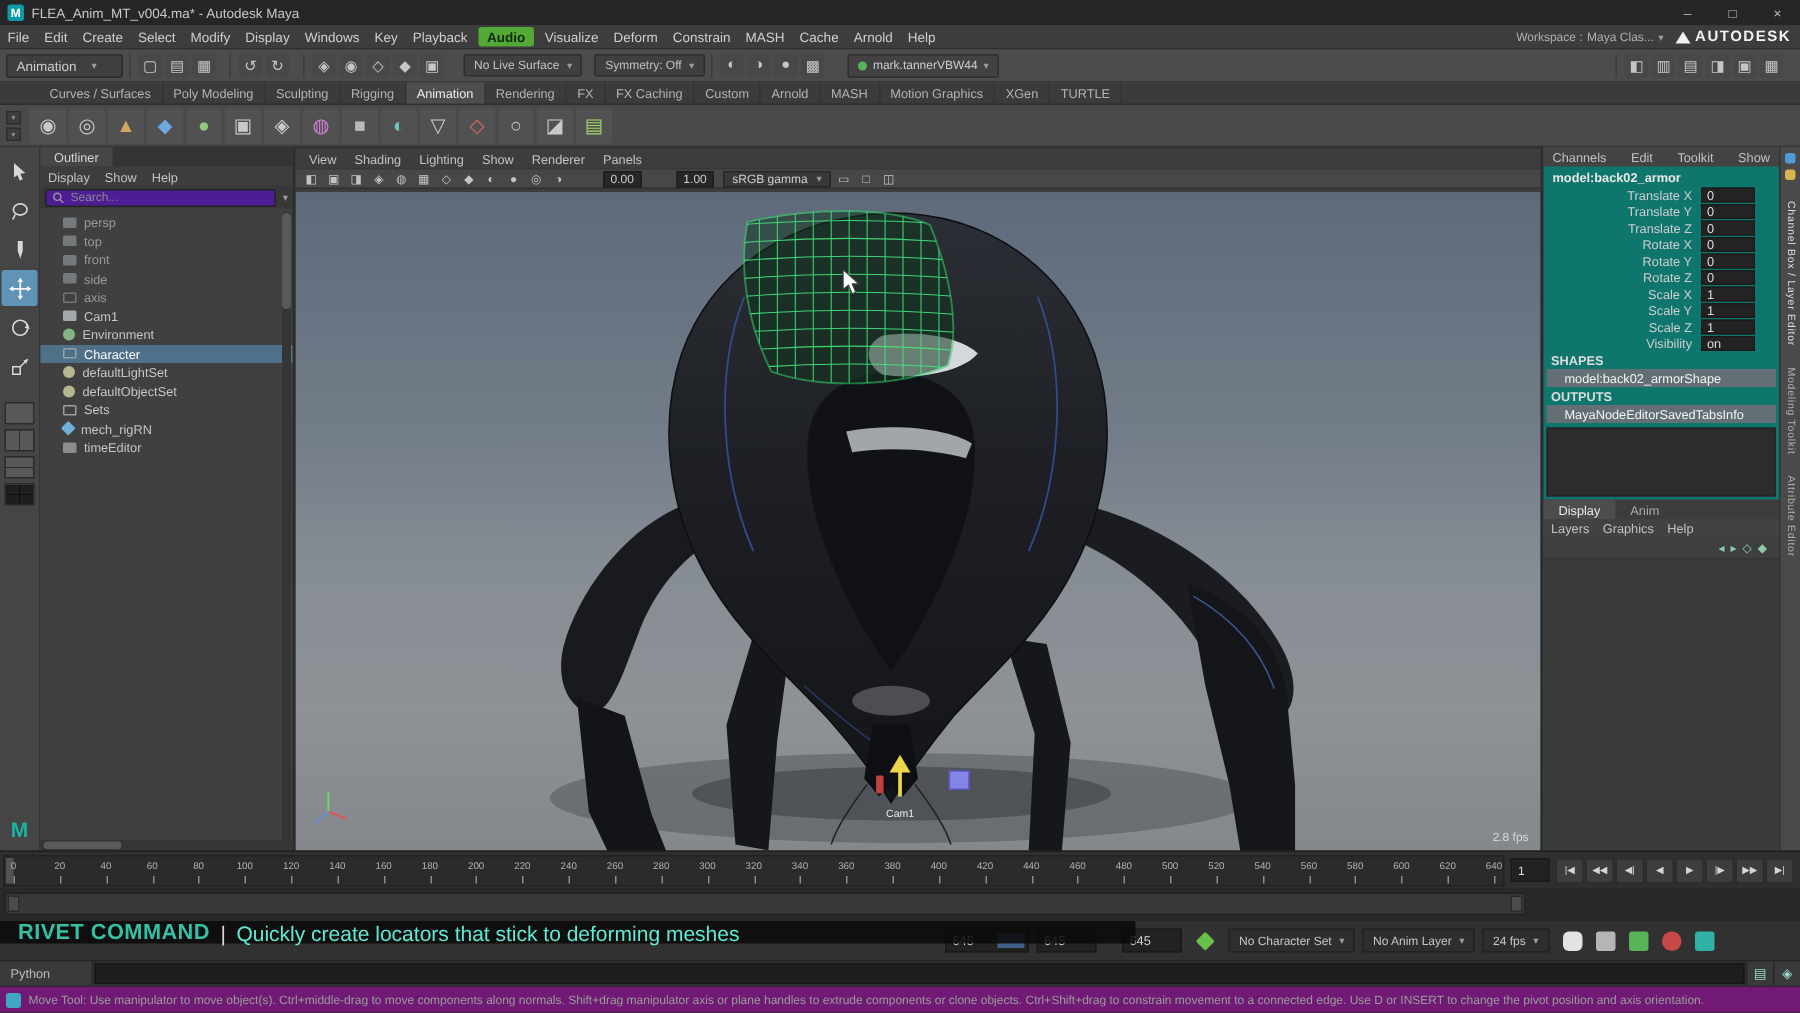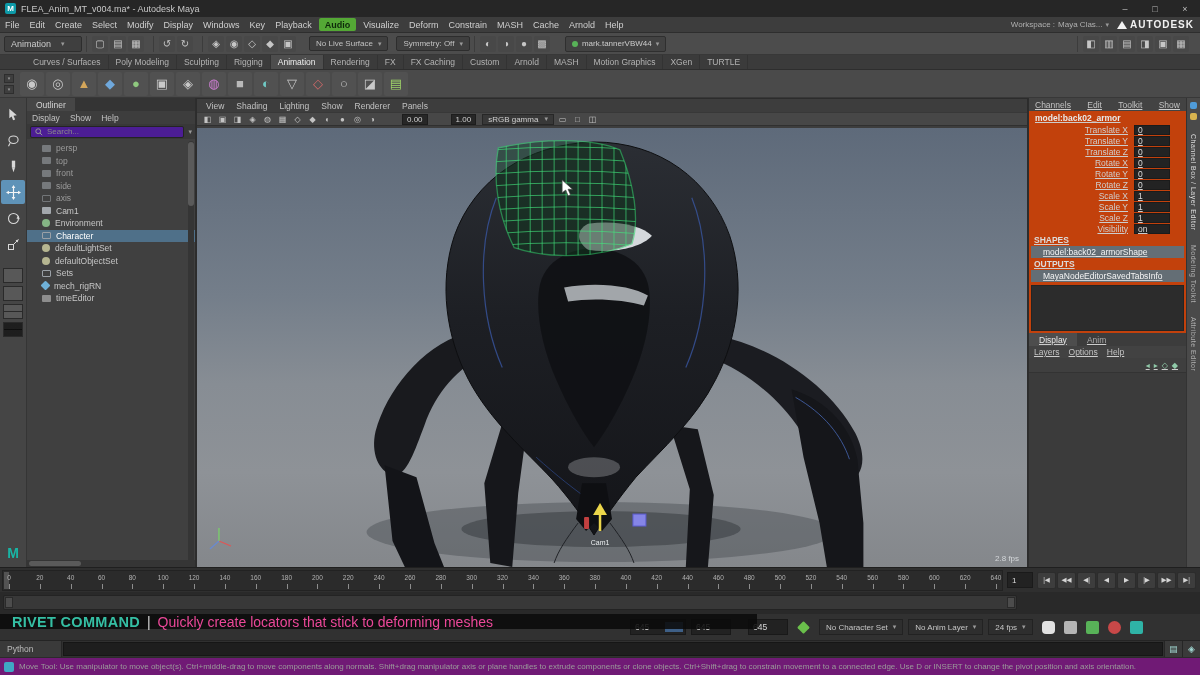--- a/index.html
+++ b/index.html
@@ -88,21 +88,21 @@
   #viewport { position:absolute; top:0; left:196px; width:832px; height:469px; background:#3d3d3d; border:1px solid #2c2c2c; }
   #vp-menus { height:13px; background:#3d3d3d; display:flex; gap:2px; align-items:center; padding-left:4px; }
   #vp-menus .pmenu { padding:0 5px; }
   #vp-iconbar { height:14px; background:#474747; border-top:1px solid #383838; border-bottom:1px solid #303030; display:flex; align-items:center; gap:2px; padding-left:4px; }
   .vp-ic { font-size:8px; color:#c3c3c3; width:13px; text-align:center; }
   .vp-fld { background:#272727; border:1px solid #1d1d1d; font-size:8px; color:#cfcfcf; height:11px; display:flex; align-items:center; padding:0 4px; margin-left:21px; }
   #vp-colorspace { background:#383838; border:1px solid #272727; height:11px; display:flex; align-items:center; gap:6px; font-size:8px; color:#cfcfcf; padding:0 5px; margin-left:4px; }
   #vp-canvas { position:absolute; top:29px; left:0; right:0; bottom:0; }
 
   
-  #channelbox { position:absolute; top:0; left:1028px; width:158px; height:469px; background:#c2410c; border-left:1px solid #2d2d2d; display:flex; flex-direction:column; font-size:8.5px;text-decoration:underline; }
+  #channelbox { position:absolute; top:0; left:1028px; width:158px; height:469px; background:#0f766e; border-left:1px solid #2d2d2d; display:flex; flex-direction:column; font-size:8.5px; }
   #cb-menus { height:13px; display:flex; justify-content:space-between; padding:0 6px; align-items:center; background:#434343; }
   #cb-node { height:13px; display:flex; align-items:center; padding-left:6px; font-weight:bold; color:#e8e8e8; }
   .cb-row { height:11px; display:flex; align-items:center; }
   .cb-name { flex:1; text-align:right; padding-right:6px; color:#cfcfcf; }
   .cb-val { width:36px; height:10px; background:#232323; border:1px solid #1b1b1b; color:#dddddd; padding-left:3px; margin-right:16px; display:flex; align-items:center; }
   .cb-header { height:12px; display:flex; align-items:center; padding-left:5px; font-weight:bold; color:#dcdcdc; }
   .cb-hl { height:12px; display:flex; align-items:center; padding-left:12px; background:#646e75; color:#f4f4f4; margin:0 2px; }
   #cb-gap { height:46px; background:#2c2c2c; margin:3px 2px 0 2px; border:1px solid #242424; }
   #cb-tabs { height:13px; background:#3c3c3c; display:flex; margin-top:2px; }
   .cb-tab { padding:0 10px; display:flex; align-items:center; color:#aaaaaa; }
@@ -140,21 +140,21 @@
   #range-fields { position:absolute; left:630px; top:0; height:26px; display:flex; align-items:center; gap:5px; z-index:1; }
   .fld { background:#222; border:1px solid #191919; height:16px; font-size:8.5px; color:#d6d6d6; display:flex; align-items:center; padding:0 4px; }
   #fld-start { width:56px; position:relative; }
   #fld-start-blue { position:absolute; right:2px; top:2px; width:18px; height:10px; background:#3e5f86; }
   .dd { background:#2e2e2e; border:1px solid #222; height:16px; font-size:8px; color:#c6c6c6; display:flex; align-items:center; gap:5px; padding:0 6px; }
   .key-ic { width:9px; height:9px; background:#6abf4b; transform:rotate(45deg); border-radius:1px; margin:0 6px; }
   .mini-ic { width:13px; height:13px; border-radius:2px; margin-left:4px; }
   #caption { position:absolute; left:0; top:0; width:757px; height:15px; background:rgba(10,10,10,.87); display:flex; align-items:center; gap:7px; padding-left:12px; z-index:5; }
   #cap-key { font-size:14.5px; font-weight:bold; color:#35bfa4; letter-spacing:.3px; }
   #cap-sep { font-size:14px; color:#d8d8d8; }
-  #cap-text { font-size:14px; color:#ec4899; }
+  #cap-text { font-size:14px; color:#5eead4; }
 
   
   #cmdline { top:640px; left:0; width:1200px; height:17px; background:#303030; display:flex; align-items:stretch; border-top:1px solid #242424; }
   #cmd-label { width:62px; background:#3a3a3a; font-size:8.5px; color:#bbbbbb; display:flex; align-items:center; padding-left:7px; border-right:1px solid #262626; }
   #cmd-input { flex:1; background:#1e1e1e; border:1px solid #161616; margin:1px; }
   .cmd-ic { width:18px; display:flex; align-items:center; justify-content:center; background:#3a3a3a; font-size:9px; color:#9fd4cf; border-left:1px solid #262626; }
   #helpline { top:657px; left:0; width:1200px; height:18px; background:#701a75; display:flex; align-items:center; gap:5px; padding-left:4px; border-top:1px solid #2b2b2b; }
   #help-ic { width:10px; height:10px; background:#3fa7c4; border-radius:2px; flex:0 0 auto; }
   #help-text { font-size:8px; color:#9b9b9b; white-space:nowrap; overflow:hidden; }
 </style>
@@ -614,21 +614,21 @@
       <div class="cb-hl">model:back02_armorShape</div>
       <div class="cb-header">OUTPUTS</div>
       <div class="cb-hl">MayaNodeEditorSavedTabsInfo</div>
       <div id="cb-gap"></div>
       <div id="cb-tabs">
           <span class="cb-tab active">Display</span>
           <span class="cb-tab">Anim</span>
         </div>
       <div id="cb-submenus">
           <span class="pmenu">Layers</span>
-          <span class="pmenu">Options</span>
+          <span class="pmenu">Graphics</span>
           <span class="pmenu">Help</span>
         </div>
       <div id="cb-icons">
           <span class="cb-ic">◂</span>
           <span class="cb-ic">▸</span>
           <span class="cb-ic">◇</span>
           <span class="cb-ic">◆</span>
         </div>
       <div id="cb-rest"></div>
     </div>

